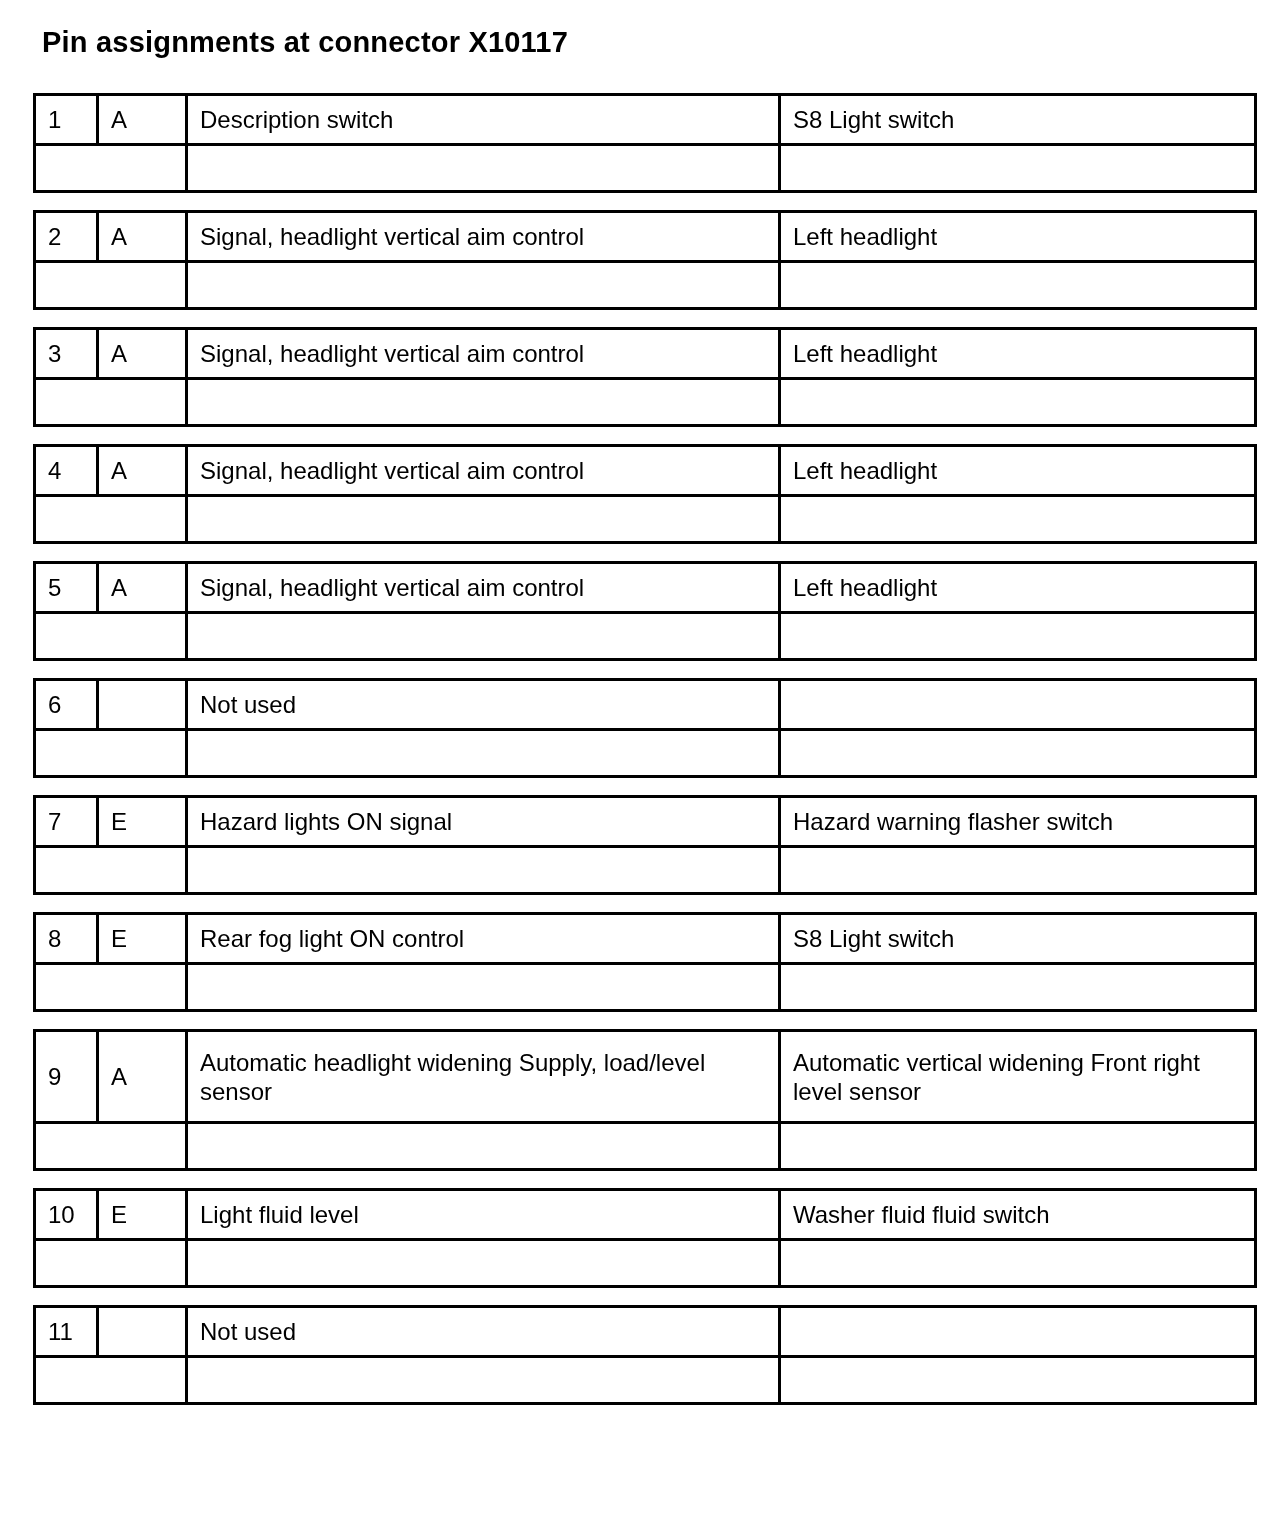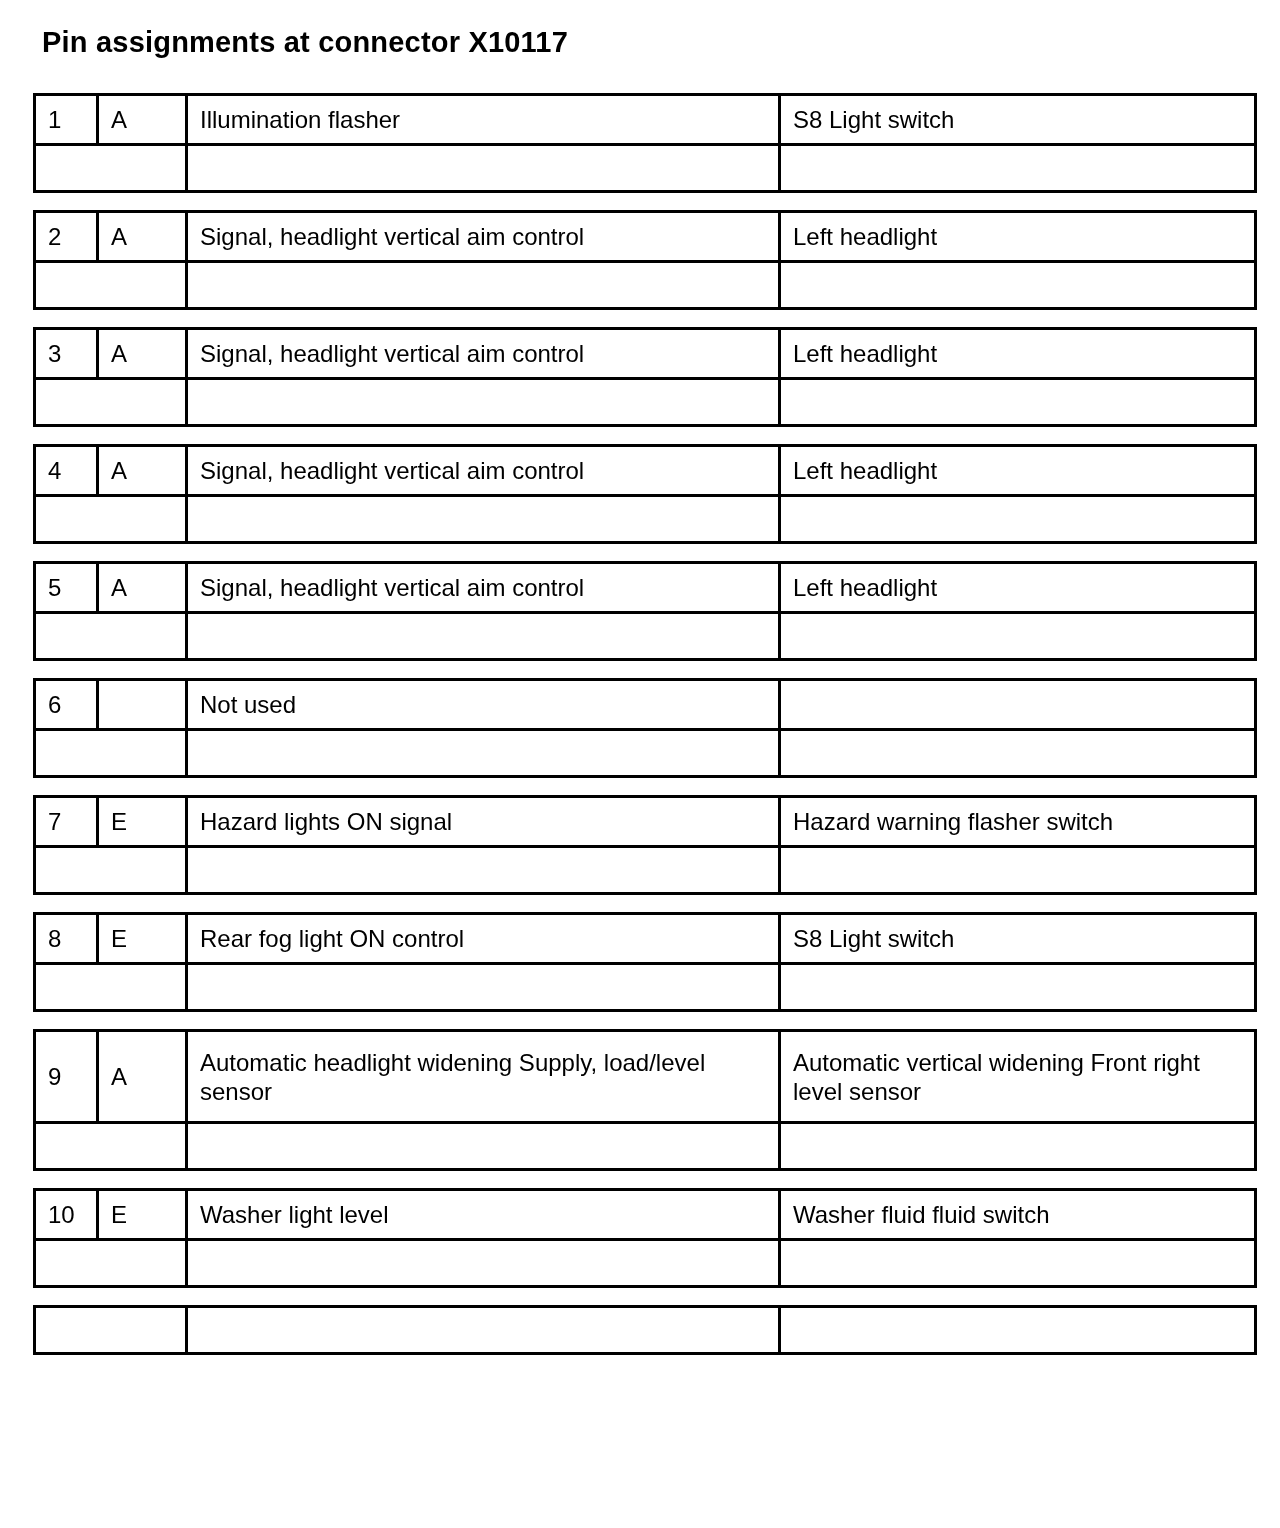--- a/index.html
+++ b/index.html
@@ -80,21 +80,21 @@
       <col style="width:89px">
       <col style="width:593px">
       <col style="width:476px">
     </colgroup>
 
     <tbody>
 
     <tr class="content-row">
       <td class="cell">1</td>
       <td class="cell">A</td>
-      <td class="cell">Illumination flasher</td>
+      <td class="cell">Description switch</td>
       <td class="cell">S8 Light switch</td>
     </tr>
     <tr class="empty-row">
       <td class="cell" colspan="2"></td>
       <td class="cell"></td>
       <td class="cell"></td>
     </tr>
     <tr class="gap-row">
           <td colspan="4"></td>
         </tr>
@@ -215,32 +215,38 @@
       <td class="cell"></td>
       <td class="cell"></td>
     </tr>
     <tr class="gap-row">
           <td colspan="4"></td>
         </tr>
 
     <tr class="content-row">
       <td class="cell">10</td>
       <td class="cell">E</td>
-      <td class="cell">Washer light level</td>
+      <td class="cell">Light fluid level</td>
       <td class="cell">Washer fluid fluid switch</td>
     </tr>
     <tr class="empty-row">
       <td class="cell" colspan="2"></td>
       <td class="cell"></td>
       <td class="cell"></td>
     </tr>
     <tr class="gap-row">
           <td colspan="4"></td>
         </tr>
 
+    <tr class="content-row">
+      <td class="cell">11</td>
+      <td class="cell"></td>
+      <td class="cell">Not used</td>
+      <td class="cell"></td>
+    </tr>
     <tr class="empty-row">
       <td class="cell" colspan="2"></td>
       <td class="cell"></td>
       <td class="cell"></td>
     </tr>
 
   </tbody>
     </table>
 </div>
 

